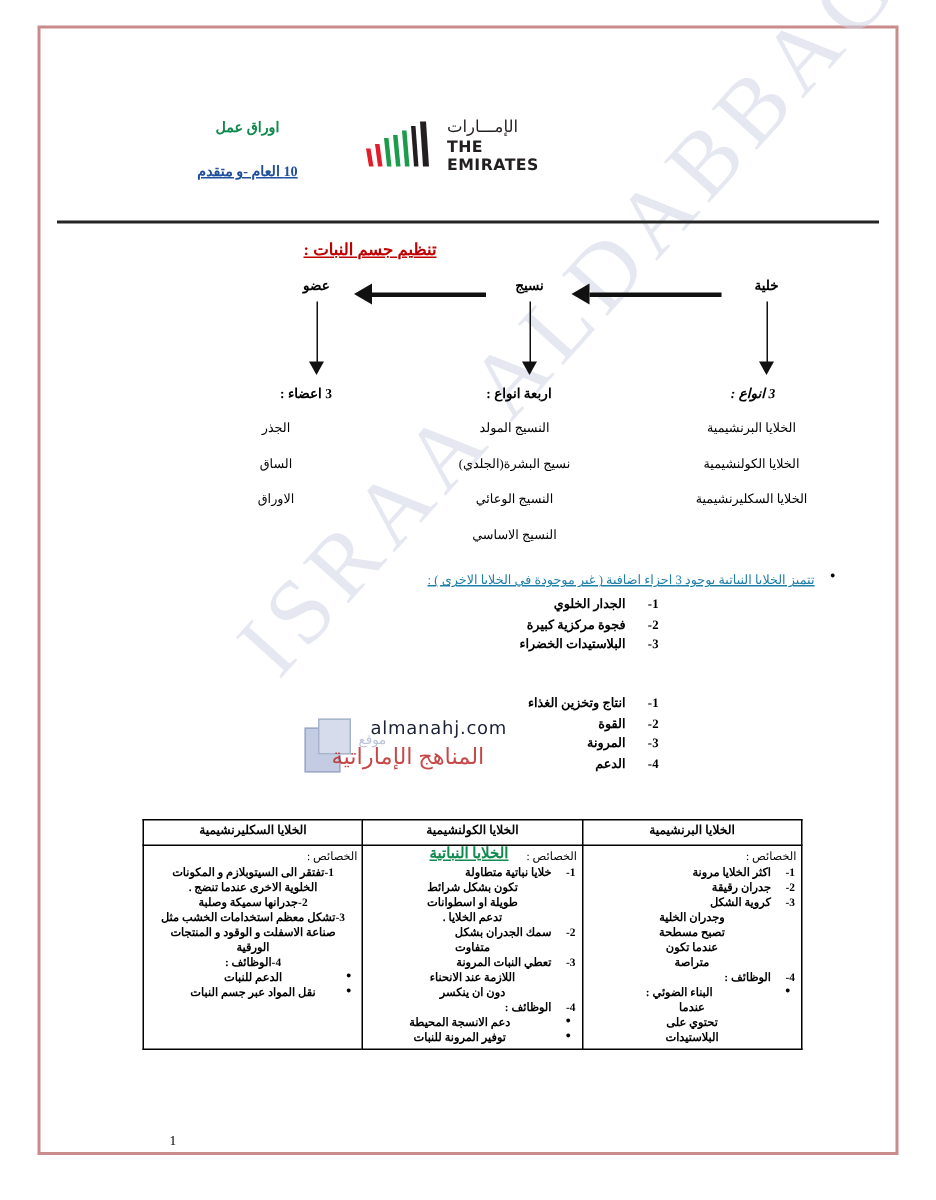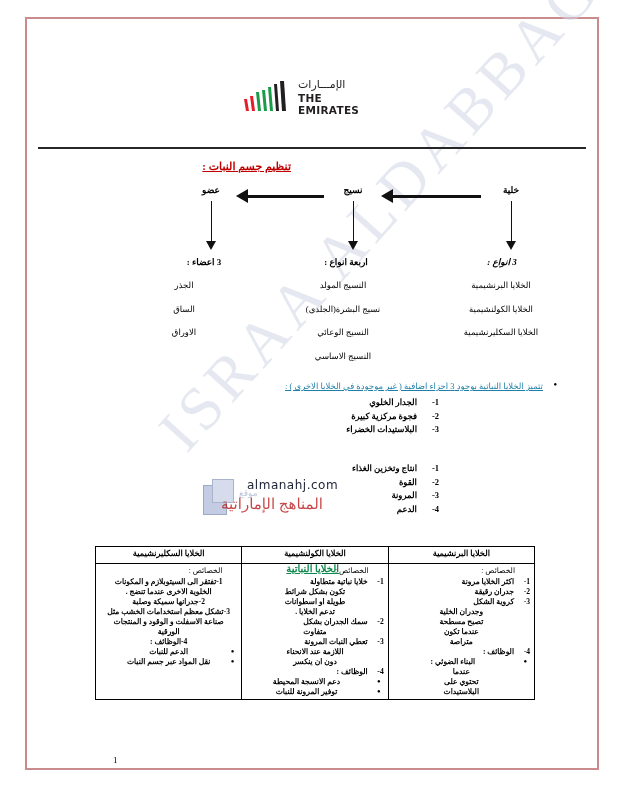--- a/index.html
+++ b/index.html
@@ -263,21 +263,21 @@
     padding: 2px 3px;
     font-size: 7.6px;
     line-height: 1.32;
     color: #000;
   }
   #cell-table th {
     text-align: center; font-weight: bold; font-size: 8.2px;
     padding: 2px 3px 3px;
   }
   #cell-table td { width: 33.33%; }
-  .sub-head { font-weight: normal; margin: 0 16px 1px 0; }
+  .sub-head { font-weight: normal; margin: 0 0 1px 0; }
   .t-list { list-style: none; margin: 0; padding: 0; }
   .t-list > li {
     position: relative;
     padding-right: 17px;
     margin-bottom: 0;
     font-weight: bold;
   }
   .t-list > li > .n {
     position: absolute; right: 1px; top: 0; font-weight: bold;
   }
@@ -327,20 +327,24 @@
         <polygon points="26,8 29,8 31,32 28,32" fill="#1a9c4b"></polygon>
         <polygon points="32,5 35,5 37,32 34,32" fill="#231f20"></polygon>
         <polygon points="38,2 42,2 44,32 40,32" fill="#231f20"></polygon>
       </svg>
       <div id="logo-text">
         <div id="logo-ar">الإمـــارات</div>
         <div id="logo-en">THE EMIRATES</div>
       </div>
     </div>
 
+    <div id="header-left">
+      <p id="hdr-worksheets">اوراق عمل</p>
+      <p id="hdr-grade">10 العام -و متقدم</p>
+    </div>
 
   </div>
 
   <div id="hdr-rule"></div>
 
   <div id="sec-title">تنظيم جسم النبات :</div>
 
   <div id="flow">
     <div class="flow-node" id="node-cell">خلية</div>
     <div class="flow-node" id="node-tissue">نسيج</div>

